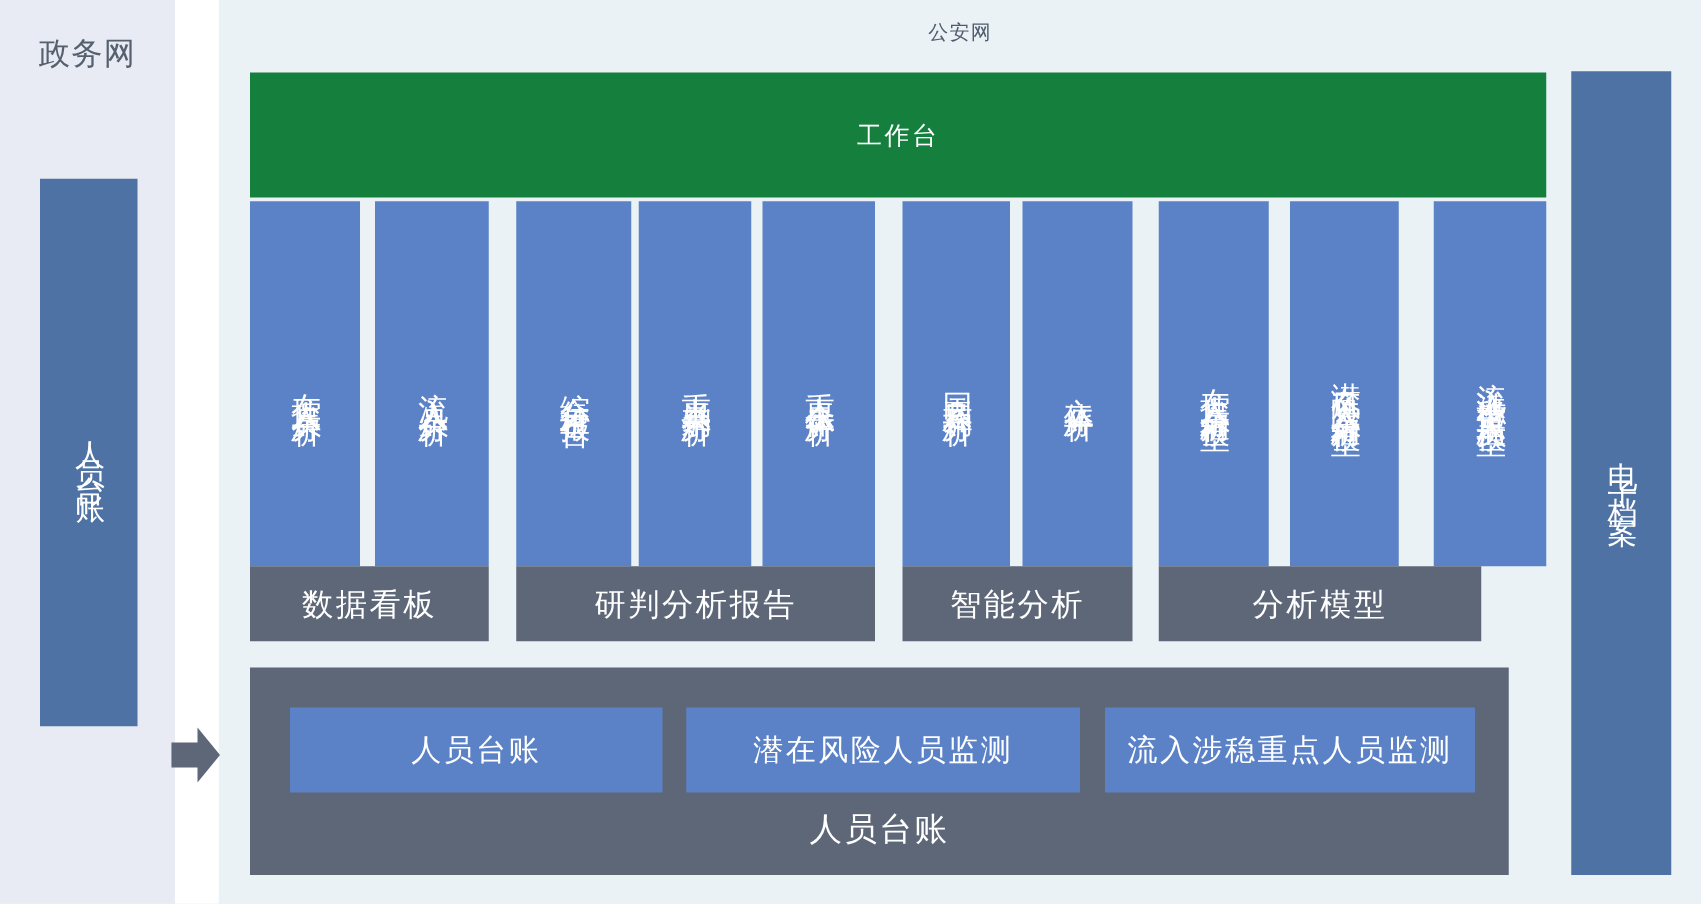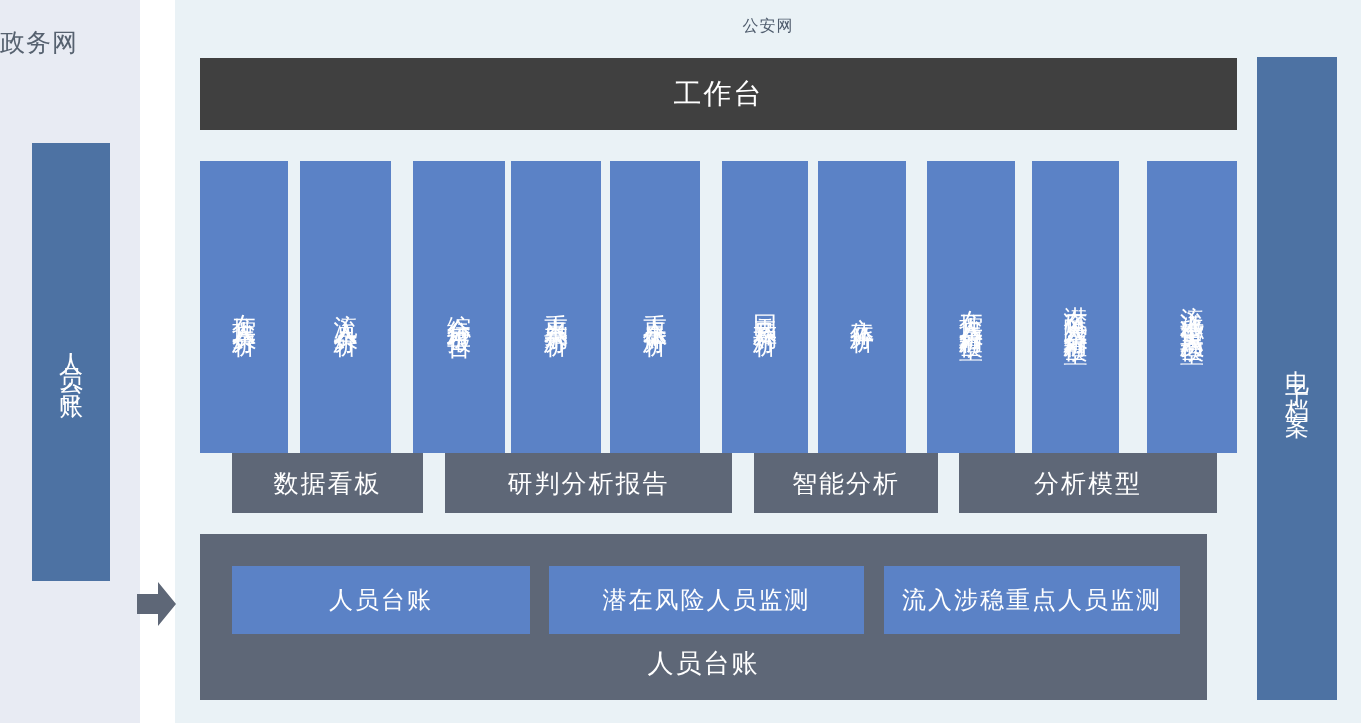--- a/index.html
+++ b/index.html
@@ -17,21 +17,21 @@
   .gov-panel{
     position:absolute;left:0;top:0;width:140px;height:723px;
     background:#e8ebf3;
   }
   .white-strip{
     position:absolute;left:140px;top:0;width:35px;height:723px;
     background:#ffffff;
   }
   .gov-title{
     position:absolute;left:0;top:26px;width:140px;
-    text-align:left;
+    text-align:center;
     font-size:25px;color:#56616f;letter-spacing:1px;
   }
   .police-title{
     position:absolute;left:175px;top:16px;width:1186px;
     text-align:center;
     font-size:16px;color:#4f5c6d;letter-spacing:1px;
   }
   
   .vbar{
     position:absolute;
@@ -44,37 +44,37 @@
     writing-mode:vertical-rl;
     text-orientation:upright;
     color:#ffffff;
     font-size:24px;
     letter-spacing:4px;
     line-height:1;
   }
   .vbar .vtext{letter-spacing:14px;}
   
   .workbench{
-    position:absolute;left:200px;top:58px;width:1037px;height:72px;
-    background:#404040;color:#ffffff;
+    position:absolute;left:200px;top:58px;width:1037px;height:100px;
+    background:#15803d;color:#ffffff;
     display:flex;align-items:center;justify-content:center;
-    font-size:28px;letter-spacing:2px;
+    font-size:20px;letter-spacing:2px;
   }
   
   .col{
     position:absolute;top:161px;height:292px;
     background:#5b82c6;
     display:flex;align-items:center;justify-content:center;
   }
   
   .gbar{
     position:absolute;top:453px;height:60px;
     background:#5e6777;color:#ffffff;
     display:flex;align-items:center;justify-content:center;
-    font-size:25px;letter-spacing:2px;margin-left:32px;
+    font-size:25px;letter-spacing:2px;
   }
   
   .bottom-panel{
     position:absolute;left:200px;top:534px;width:1007px;height:166px;
     background:#5e6777;
   }
   .bottom-btn{
     position:absolute;top:32px;height:68px;
     background:#5b82c6;color:#ffffff;
     display:flex;align-items:center;justify-content:center;

